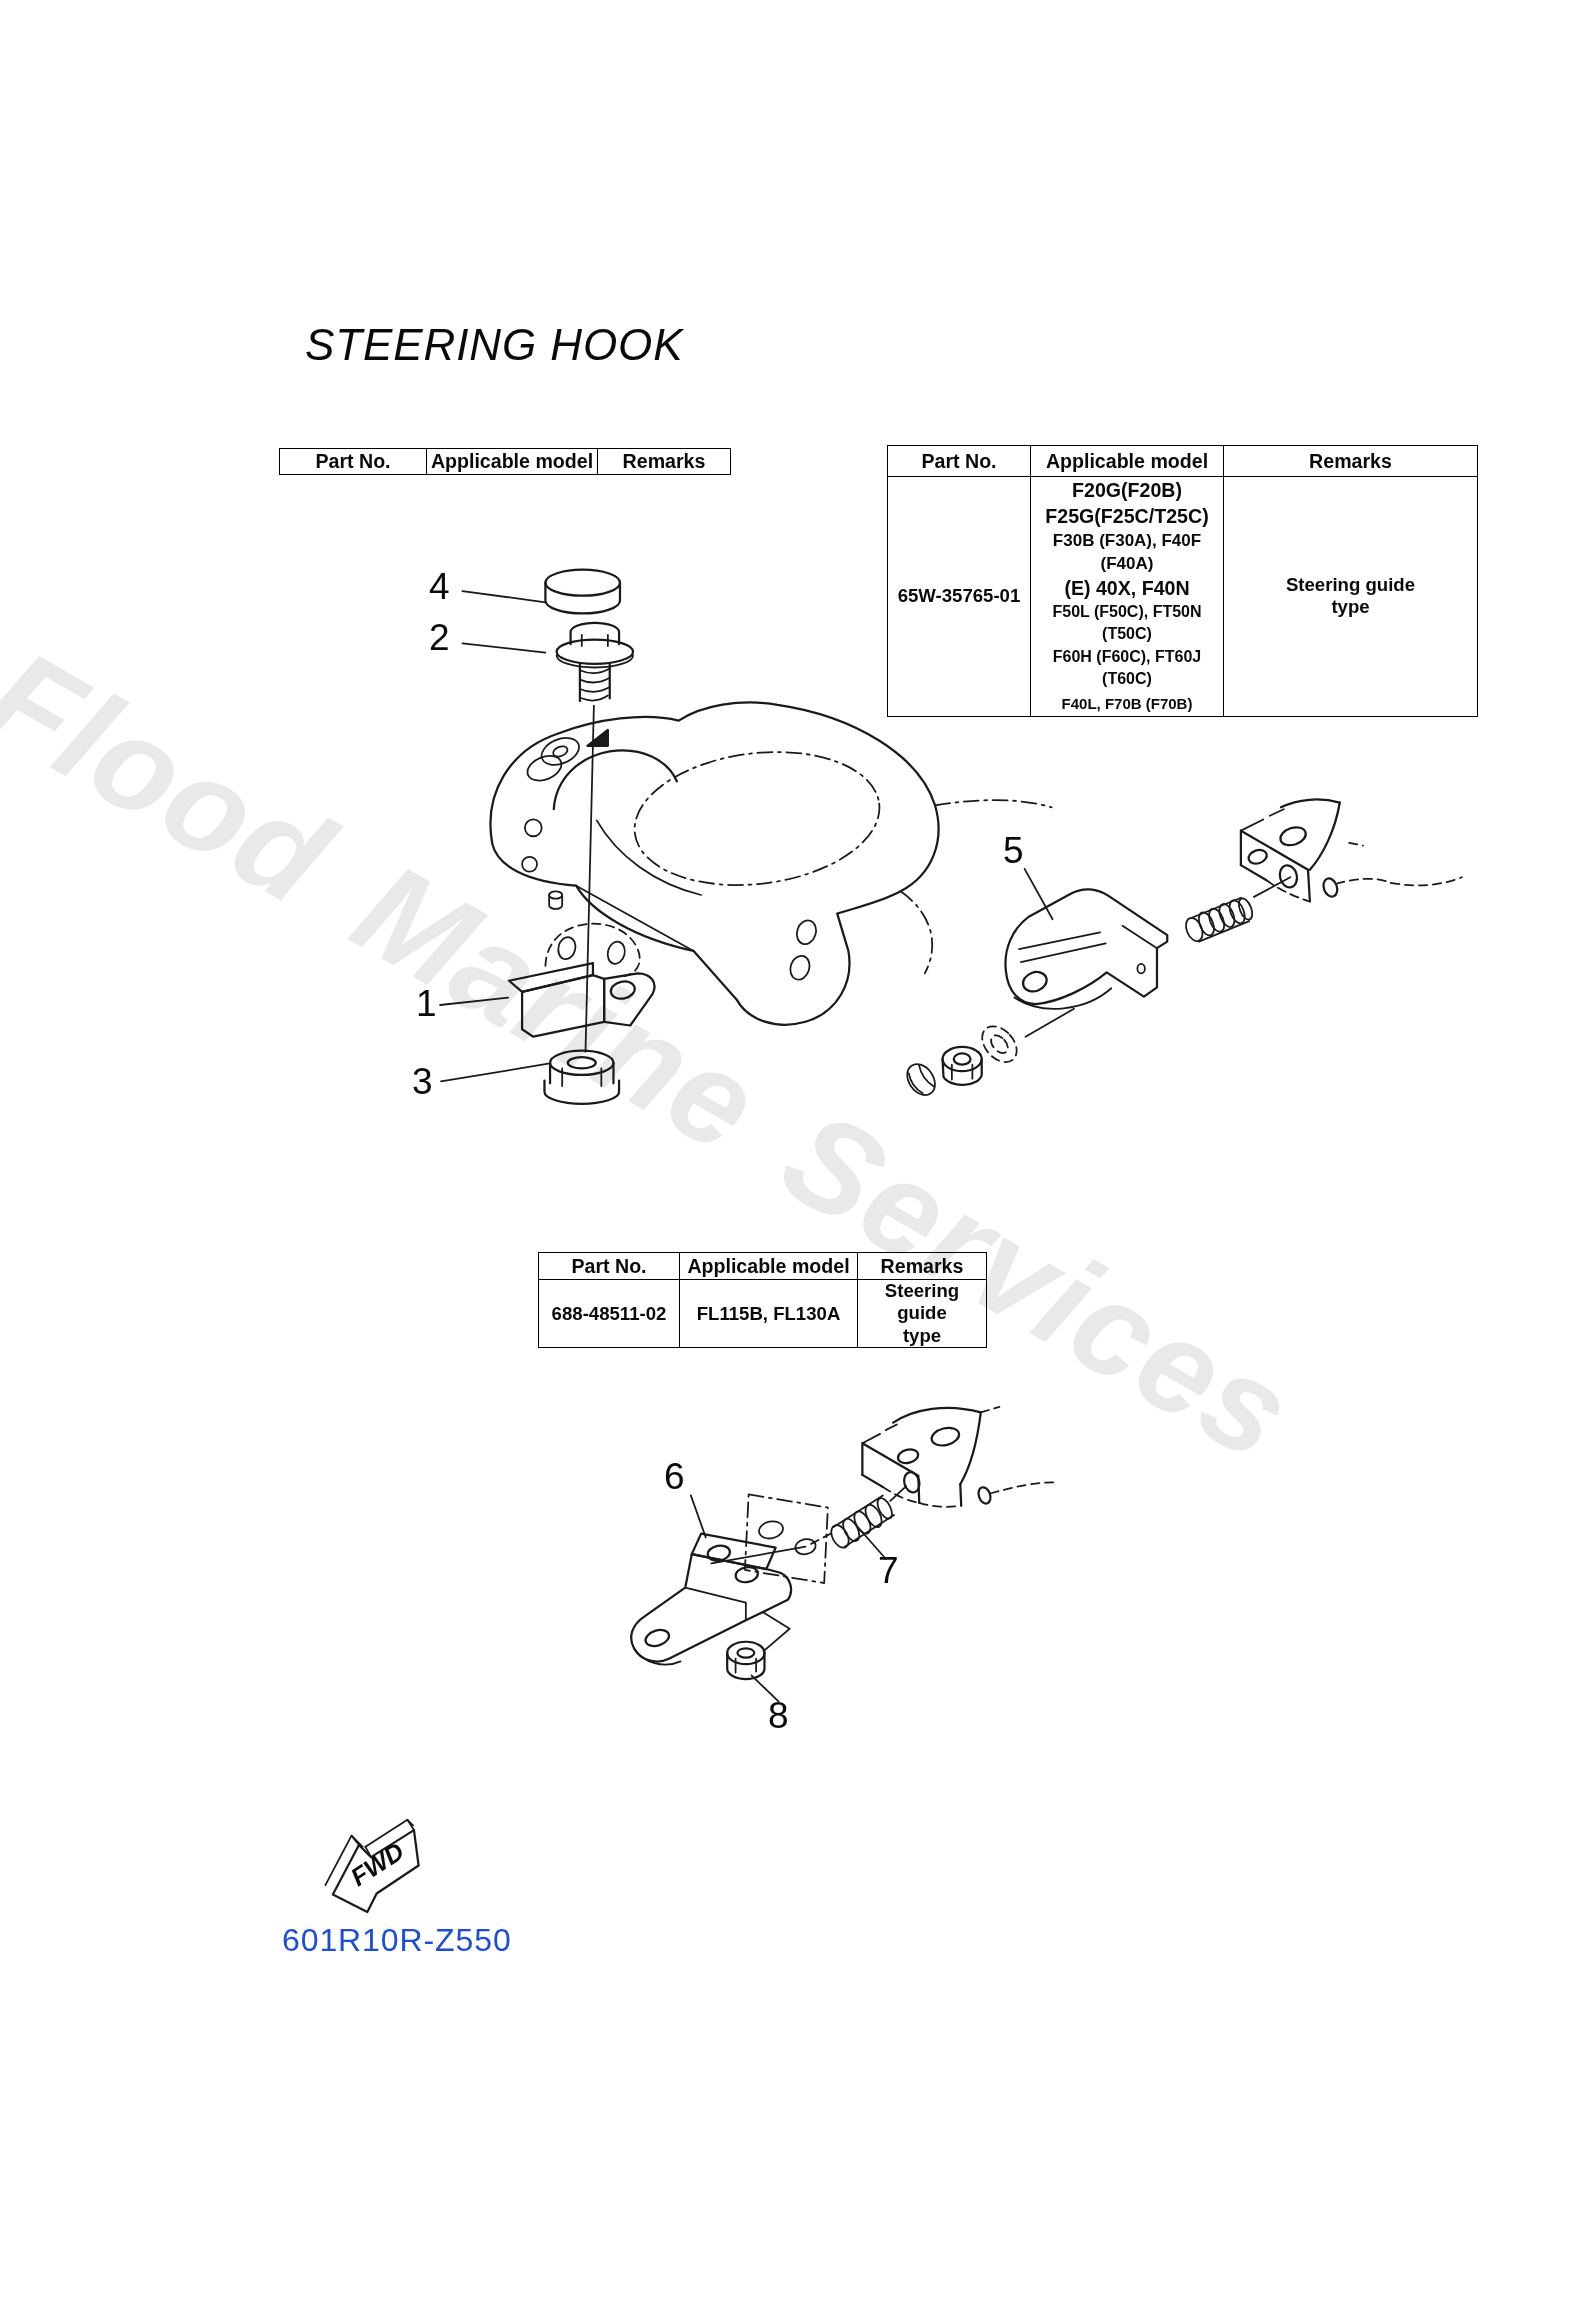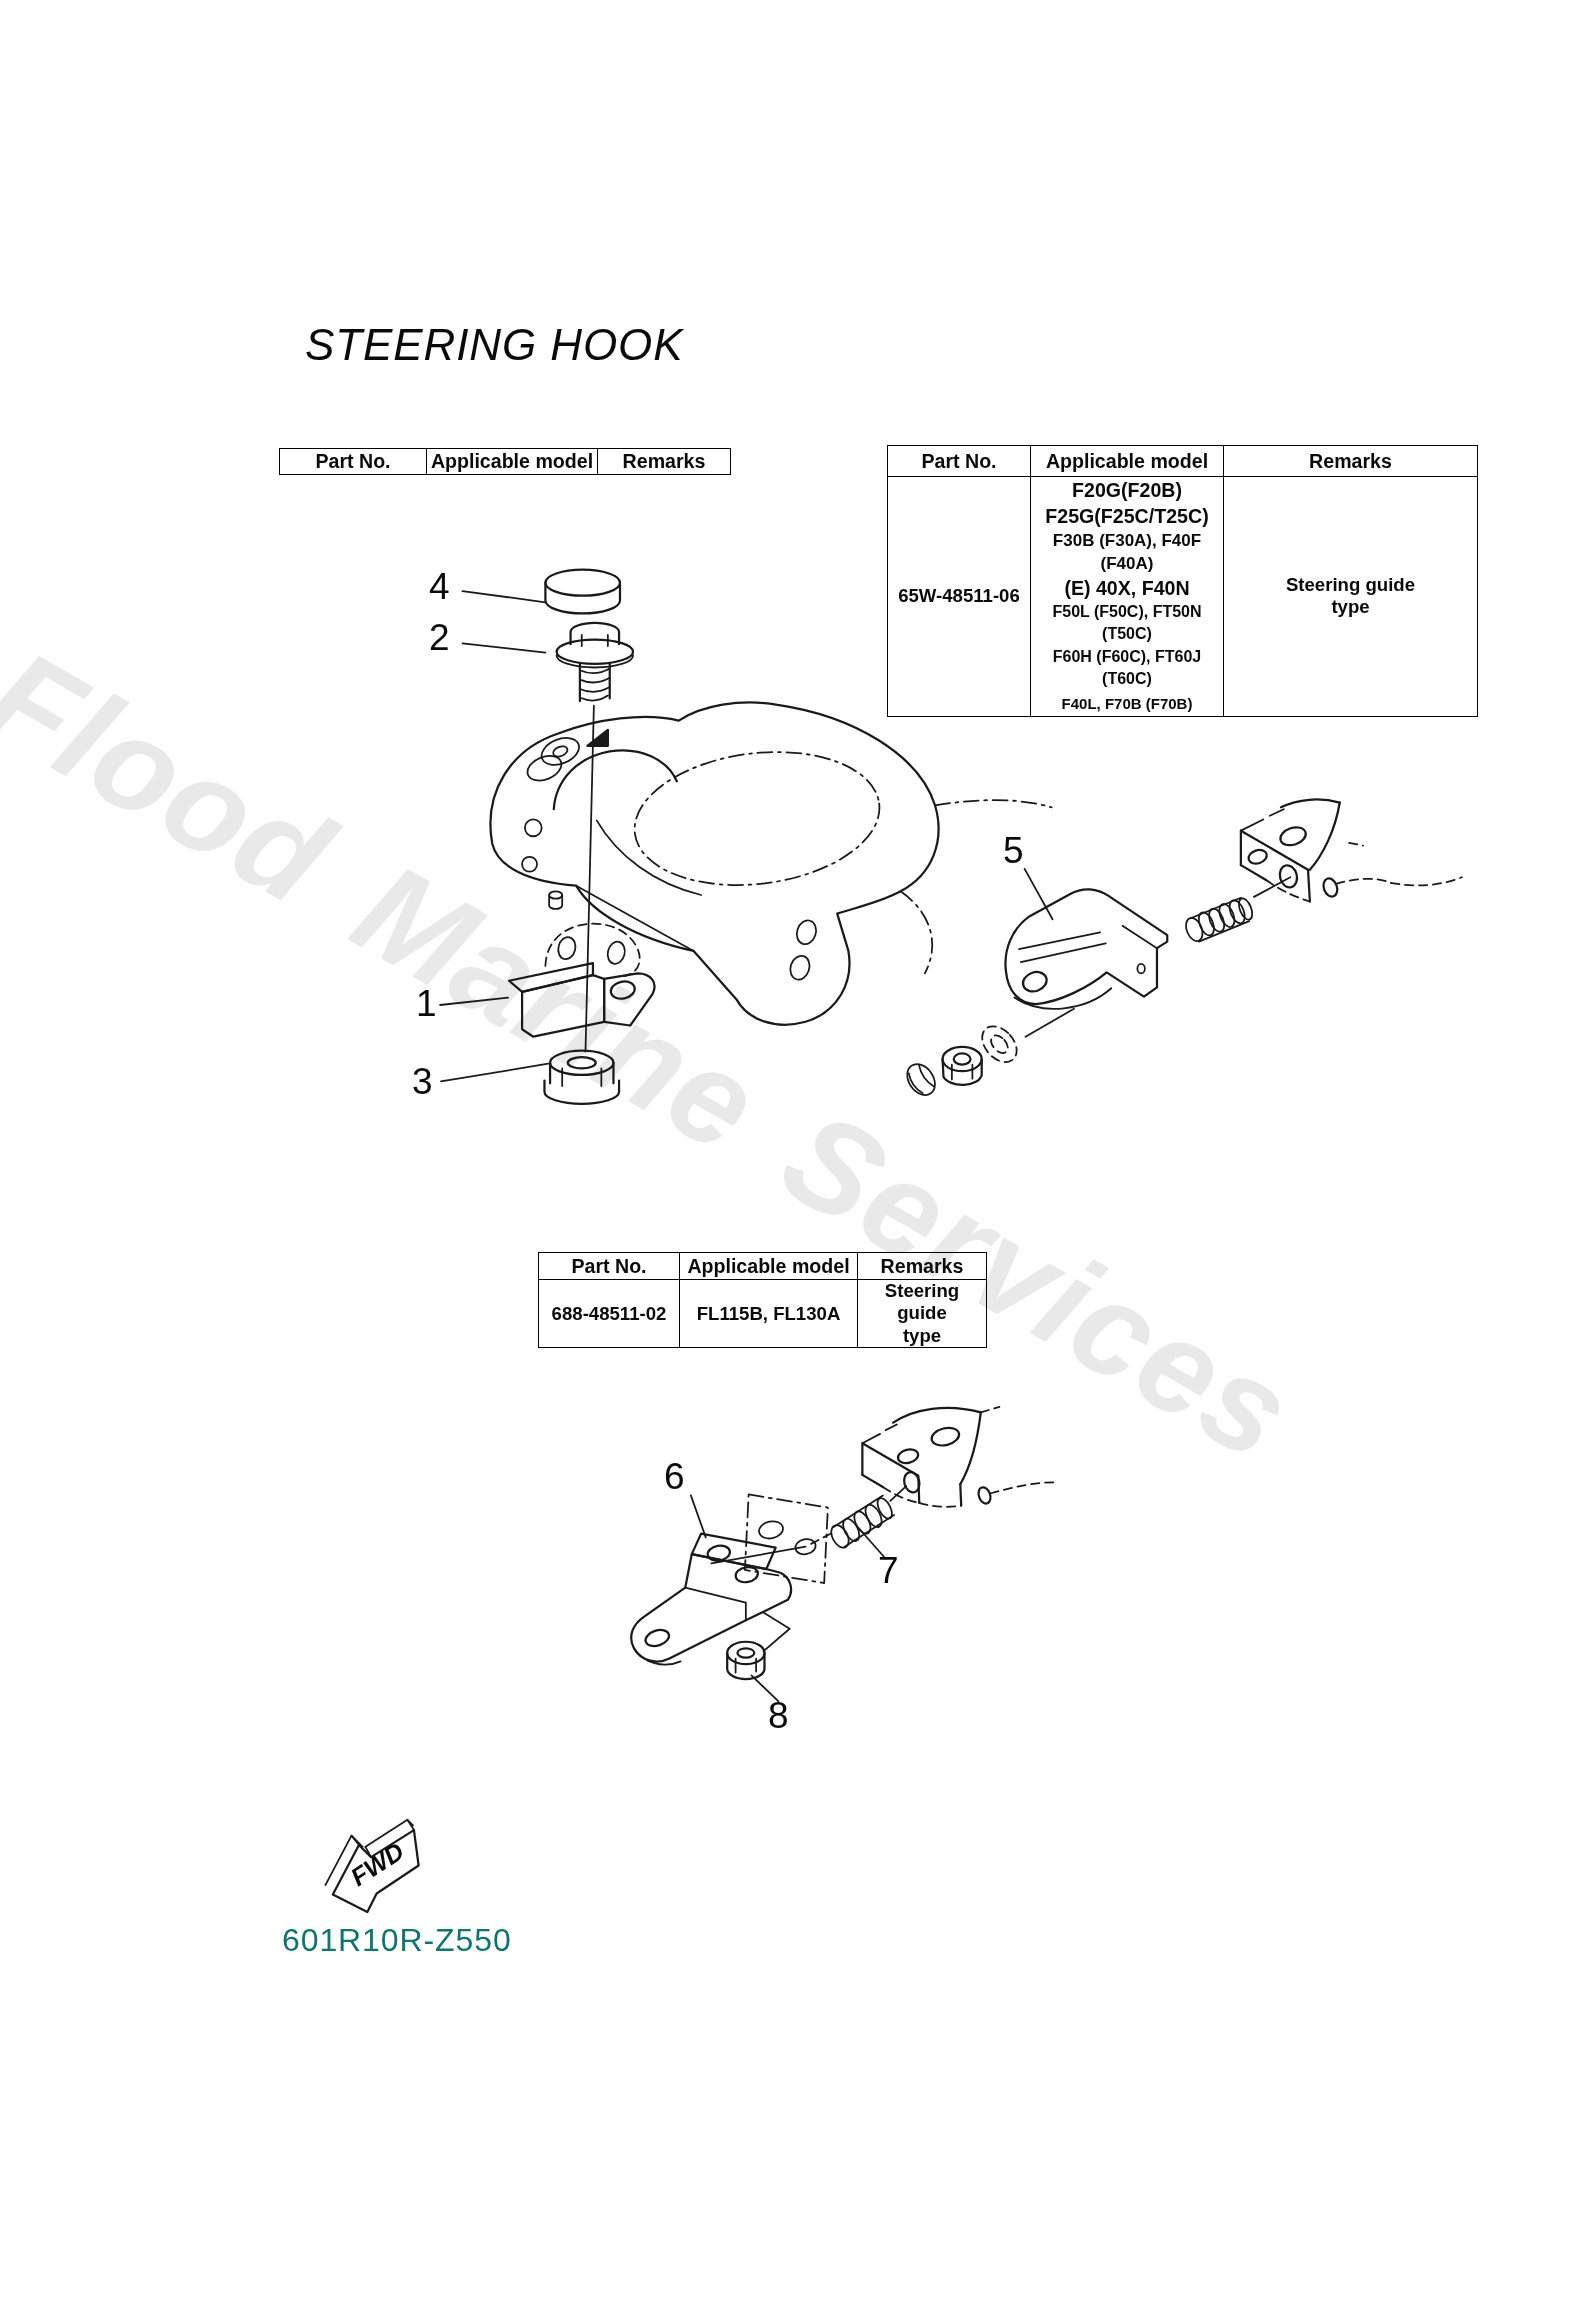--- a/index.html
+++ b/index.html
@@ -12,21 +12,21 @@
     font-size:132px;font-weight:bold;font-style:italic;
     letter-spacing:1.9px;word-spacing:18.6px;color:#e9e9e9;white-space:nowrap;
     transform:rotate(30deg);transform-origin:0 0;user-select:none;
   }
   .page-title{
     position:absolute;left:305px;top:280px;z-index:2;
     font-size:44px;font-style:italic;letter-spacing:0.9px;color:#0a0a0a;margin-top:40px;
   }
   .drawing-code{
     position:absolute;left:282px;top:1922px;z-index:2;
-    font-size:32px;letter-spacing:0.9px;color:#0f766e;
+    font-size:32px;letter-spacing:0.9px;color:#1d4ed8;
   }
   table.parts{
     position:absolute;z-index:2;border-collapse:collapse;table-layout:fixed;
     background:transparent;border:0.9px solid #000;
   }
   table.parts th,table.parts td{
     border:1.9px solid #000;font-weight:bold;padding:0;color:#0a0a0a;
     text-align:center;vertical-align:middle;background:transparent;
   }
   table.parts th{font-size:19.6px;}
@@ -84,21 +84,21 @@
         <col style="width:193px">
         <col style="width:254px">
       </colgroup>
     <tbody>
         <tr>
       <th>Part No.</th>
       <th>Applicable model</th>
       <th>Remarks</th>
     </tr>
     <tr>
-      <td>65W-48511-06</td>
+      <td>65W-35765-01</td>
       <td>
         <div class="m-lg">F20G(F20B)</div>
         <div class="m-lg">F25G(F25C/T25C)</div>
         <div class="m-md">F30B (F30A), F40F (F40A)</div>
         <div class="m-lg">(E) 40X, F40N</div>
         <div class="m-sm">F50L (F50C), FT50N (T50C)</div>
         <div class="m-sm">F60H (F60C), FT60J (T60C)</div>
         <div class="m-la">F40L, F70B (F70B)</div>
       </td>
       <td class="remarks">

